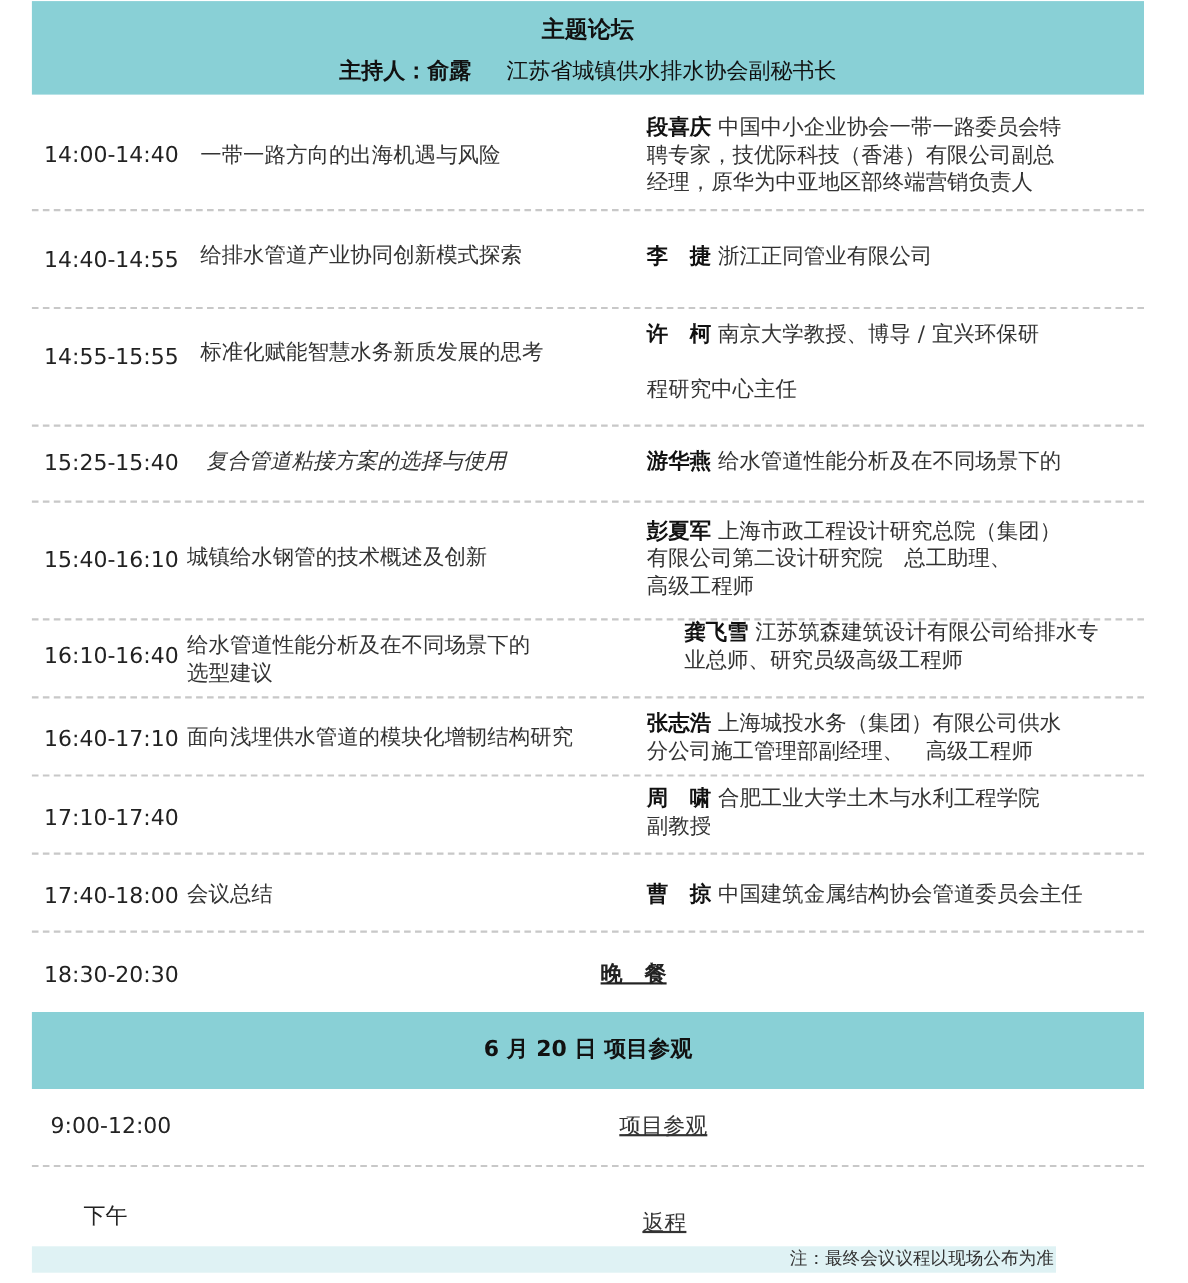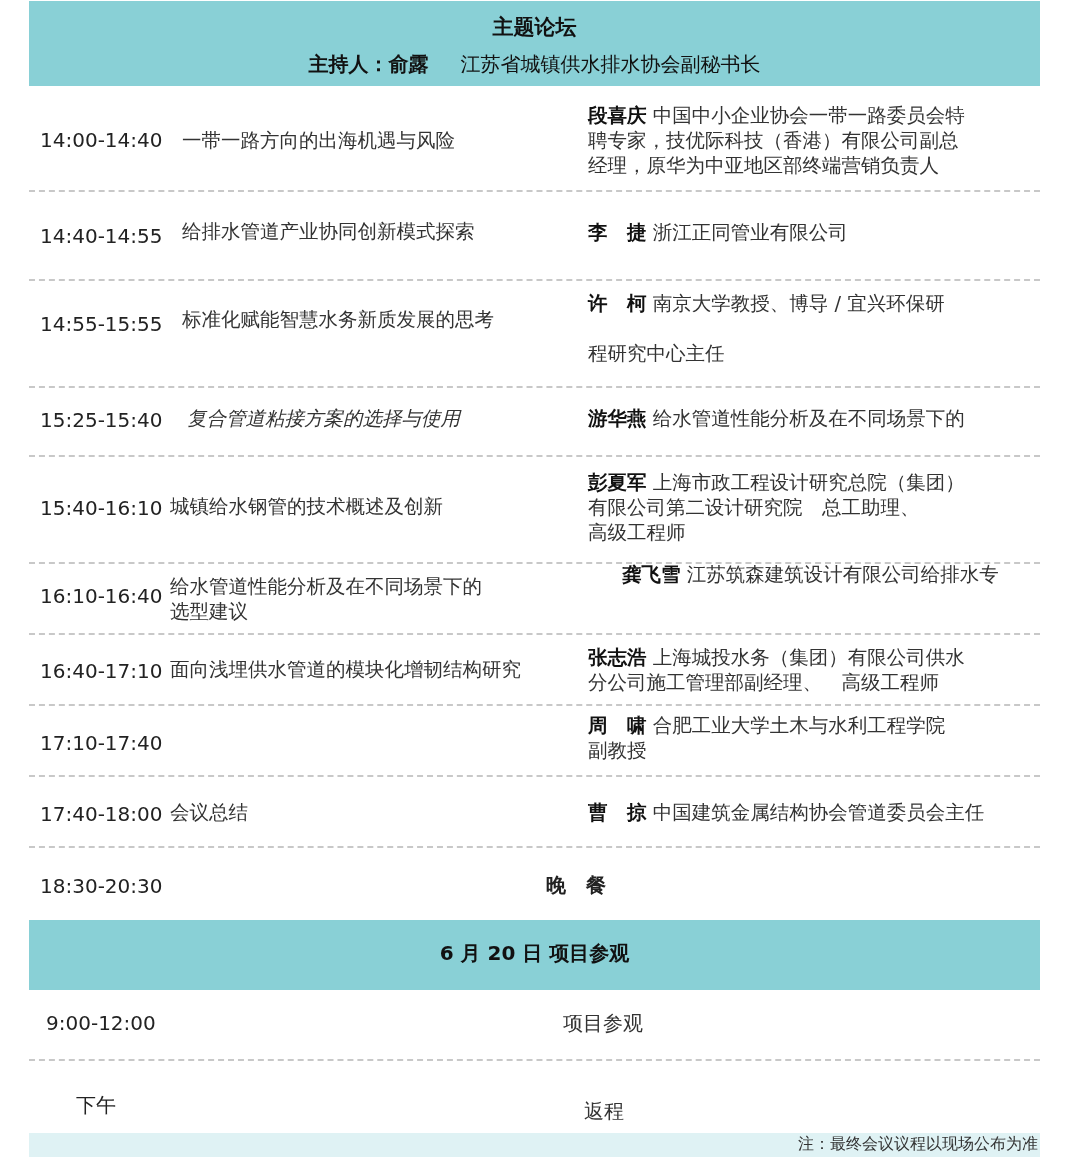--- a/index.html
+++ b/index.html
@@ -1,26 +1,26 @@
 <!DOCTYPE html>
 <html><head>
 <meta charset="utf-8">
 <style>
   * { box-sizing: border-box; margin: 0; padding: 0; }
   html, body { width: 1080px; height: 1166px; background: #ffffff; overflow: hidden; }
   body { font-family: "DejaVu Sans", "Liberation Sans", sans-serif; color: #1f1f1f; position: relative; }
-  .abs { position: absolute; }
+  .abs { position: absolute; text-decoration: underline; }
   .band { position: absolute; left: 29px; width: 1011px; background: #89d0d6; }
   .band-title { position: absolute; left: 0; width: 100%; text-align: center; font-weight: bold; color: #111; }
   .sep { position: absolute; left: 29px; width: 1011px; height: 0; border-top: 2px dashed #c8c8c8; }
   .time { position: absolute; left: 40px; font-size: 20px; color: #222; white-space: nowrap; }
   .topic { position: absolute; font-size: 19.5px; color: #333; line-height: 25px; white-space: nowrap; }
   .speaker { position: absolute; left: 588px; width: 450px; font-size: 19.5px; line-height: 25px; color: #333; }
   .speaker .name { font-weight: bold; color: #111; }
-  .note-band { position: absolute; left: 29px; top: 1133px; width: 1011px; height: 24px; background: #dff2f4; }
+  .note-band { position: absolute; left: 29px; top: 1133px; width: 931px; height: 24px; background: #dff2f4; }
   .note-text { position: absolute; right: 2px; top: 1px; font-size: 16px; color: #333; white-space: nowrap; }
 </style>
 </head>
 <body>
 
 <div class="band" style="top:1px;height:85px;">
   <div class="band-title" style="top:12px;font-size:21px;">主题论坛</div>
   <div class="band-title" style="top:50px;font-size:20px;">
     <span>主持人：</span><span>俞露</span><span style="font-weight:normal;margin-left:32px;">江苏省城镇供水排水协会副秘书长</span>
   </div>
@@ -84,20 +84,21 @@
 
 <div>
   <div class="time" style="top:584px;">16:10-16:40</div>
   <div class="topic" style="left:170px;top:574px;">
     <span>给水管道性能分析及在不同场景下的</span><br>
     <span>选型建议</span>
   </div>
   <div class="speaker" style="top:562px;margin-left:34px;">
     <span class="name">龚飞雪</span>
     <span>江苏筑森建筑设计有限公司给排水专</span><br>
+    <span>业总师、研究员级高级工程师</span>
   </div>
 </div>
 <div class="sep" style="top:633px;"></div>
 
 <div>
   <div class="time" style="top:659px;">16:40-17:10</div>
   <div class="topic" style="left:170px;top:657px;">面向浅埋供水管道的模块化增韧结构研究</div>
   <div class="speaker" style="top:645px;">
     <span class="name">张志浩</span>
     <span>上海城投水务（集团）有限公司供水</span><br>

